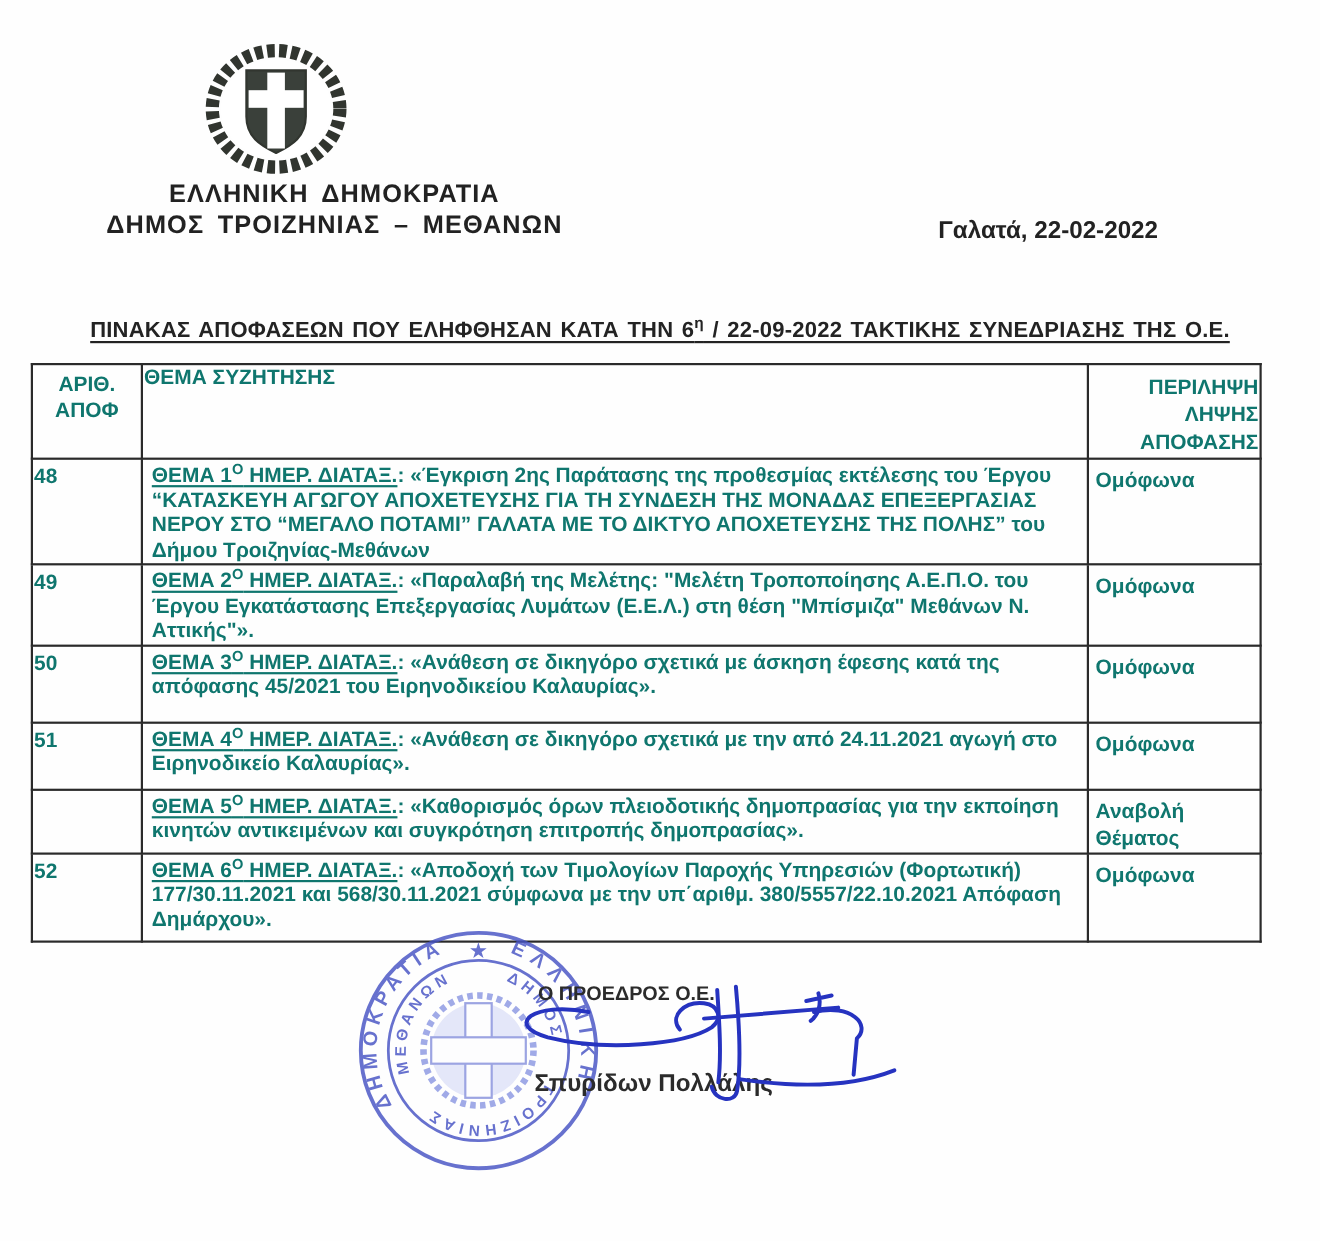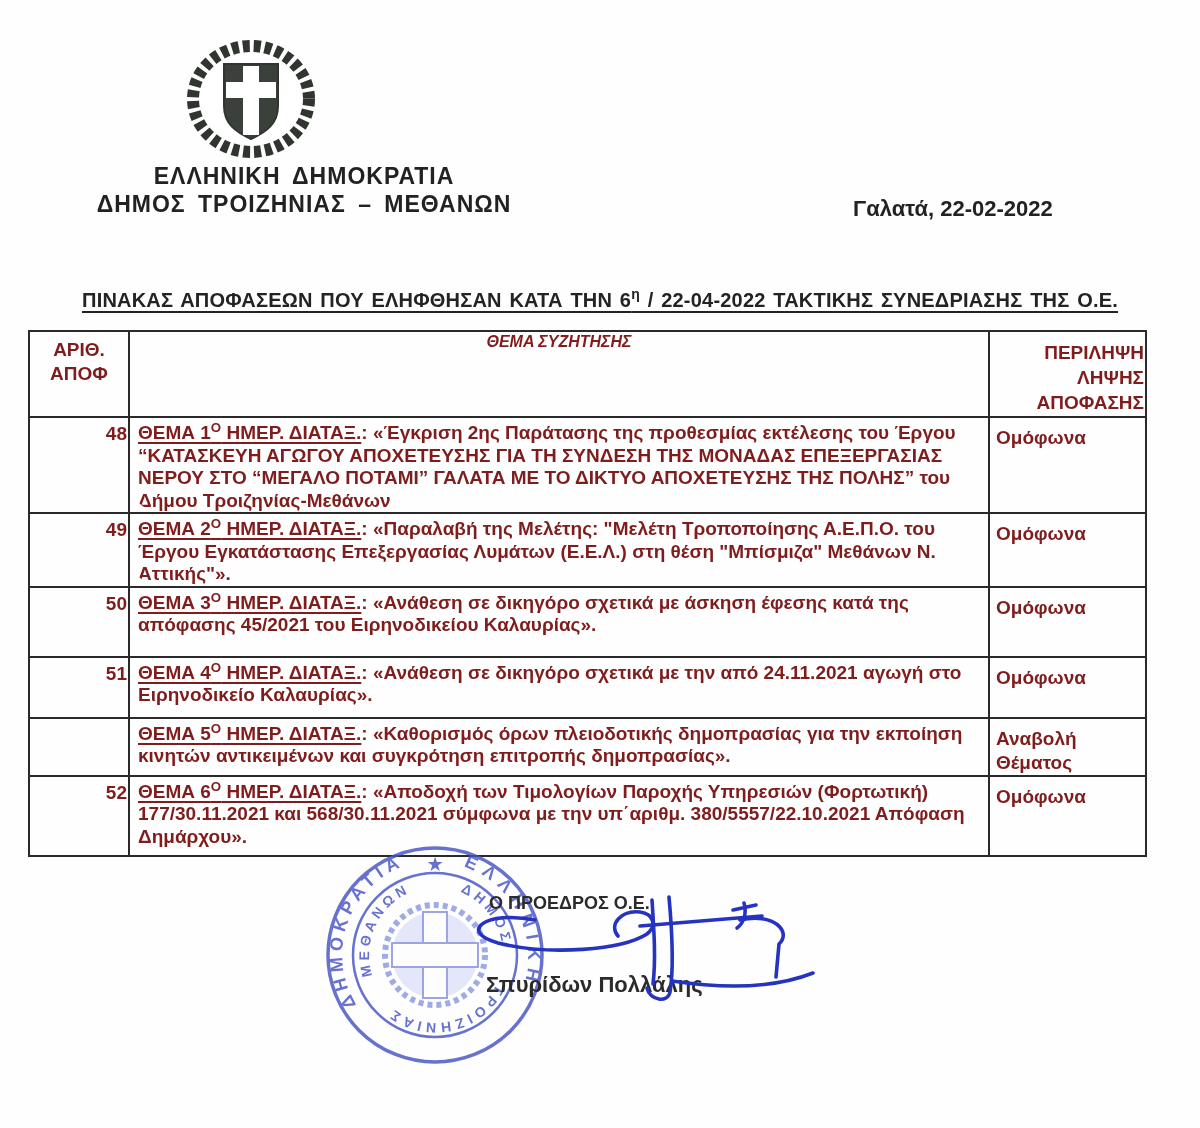--- a/index.html
+++ b/index.html
@@ -17,29 +17,29 @@
   
   .doc-title{
     position:absolute;left:0;top:289px;width:100%;text-align:center;font-weight:700;font-size:20px;
     color:#232323;letter-spacing:.2px;word-spacing:2px;
   }
   .doc-title .inner{text-decoration:underline;text-underline-offset:4px;text-decoration-thickness:2px;}
   sup{font-size:70%;line-height:0;}
   
   table.decisions{
     position:absolute;left:28px;top:330px;width:1117px;border-collapse:collapse;table-layout:fixed;
-    font-size:19px;font-weight:700;color:#7f1d1d;
+    font-size:19px;font-weight:700;color:#0f766e;
   }
   table.decisions td{border:2px solid #2a2a2a;vertical-align:top;overflow:hidden;}
-  td.c-num{text-align:right;padding-top:5px;}
-  td.c-topic{padding:4px 14px 0 8px;line-height:22.5px;text-align:left;border-radius:29px;}
+  td.c-num{text-align:left;padding-top:5px;}
+  td.c-topic{padding:4px 14px 0 8px;line-height:22.5px;text-align:left;}
   td.c-dec{text-align:left;padding:8px 20px 0 6px;line-height:24px;}
   tr.h-row td{vertical-align:top;}
   td.h-num{text-align:center;padding-top:6px;line-height:24px;}
-  td.h-topic{text-align:center;vertical-align:middle;font-size:16px;font-style:italic;}
+  td.h-topic{text-align:left;vertical-align:middle;font-size:19px;}
   td.h-dec{text-align:right;padding-top:8px;line-height:25px;}
   .topic-label{text-decoration:underline;text-underline-offset:3px;text-decoration-thickness:2px;}
   
   .sig-role{position:absolute;left:489px;top:893px;font-weight:700;font-size:18px;color:#2b2b2b;z-index:6;}
   .sig-name{position:absolute;left:486px;top:972px;font-weight:700;font-size:22px;color:#2b2b2b;z-index:6;}
   .stamp{position:absolute;left:318px;top:838px;width:234px;height:234px;opacity:.82;z-index:5;}
   .sig-ink{position:absolute;left:440px;top:880px;width:380px;height:135px;z-index:7;}
 </style>
 </head>
 <body>
@@ -56,21 +56,21 @@
 
   <div class="org-block">
     <div>ΕΛΛΗΝΙΚΗ ΔΗΜΟΚΡΑΤΙΑ</div>
     <div>ΔΗΜΟΣ ΤΡΟΙΖΗΝΙΑΣ – ΜΕΘΑΝΩΝ</div>
   </div>
 
   <div class="date-line">Γαλατά, 22-02-2022</div>
 
   <div class="doc-title">
     <span class="inner">
-      <span>ΠΙΝΑΚΑΣ ΑΠΟΦΑΣΕΩΝ ΠΟΥ ΕΛΗΦΘΗΣΑΝ ΚΑΤΑ ΤΗΝ 6</span><sup>η</sup><span> / 22-04-2022 ΤΑΚΤΙΚΗΣ ΣΥΝΕΔΡΙΑΣΗΣ ΤΗΣ Ο.Ε.</span>
+      <span>ΠΙΝΑΚΑΣ ΑΠΟΦΑΣΕΩΝ ΠΟΥ ΕΛΗΦΘΗΣΑΝ ΚΑΤΑ ΤΗΝ 6</span><sup>η</sup><span> / 22-09-2022 ΤΑΚΤΙΚΗΣ ΣΥΝΕΔΡΙΑΣΗΣ ΤΗΣ Ο.Ε.</span>
     </span>
   </div>
 
   <table class="decisions">
     <colgroup>
         <col style="width:100px">
         <col style="width:860px">
         <col style="width:157px">
       </colgroup>
     <tbody>

